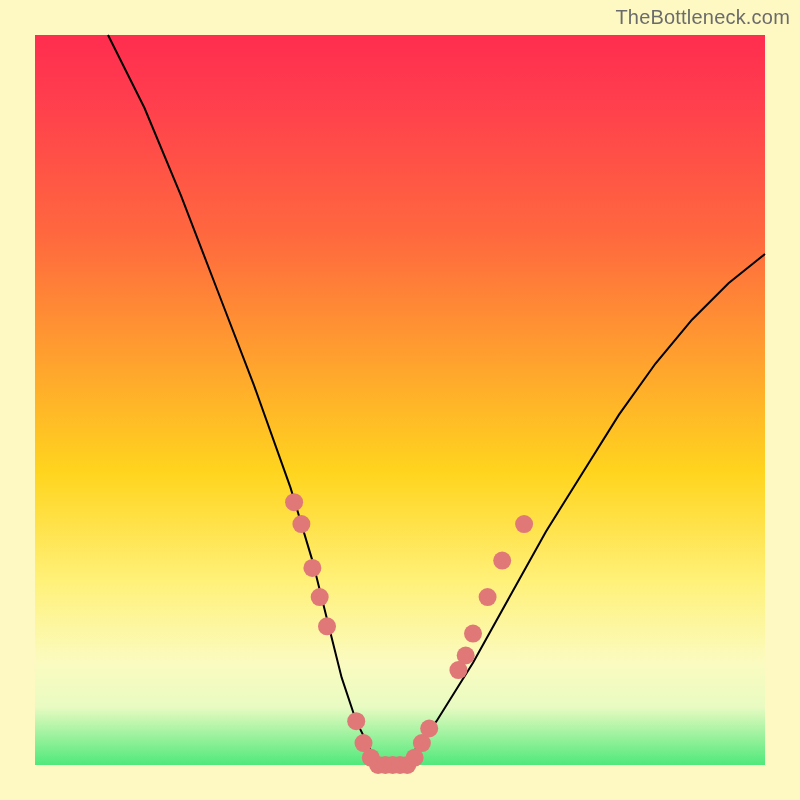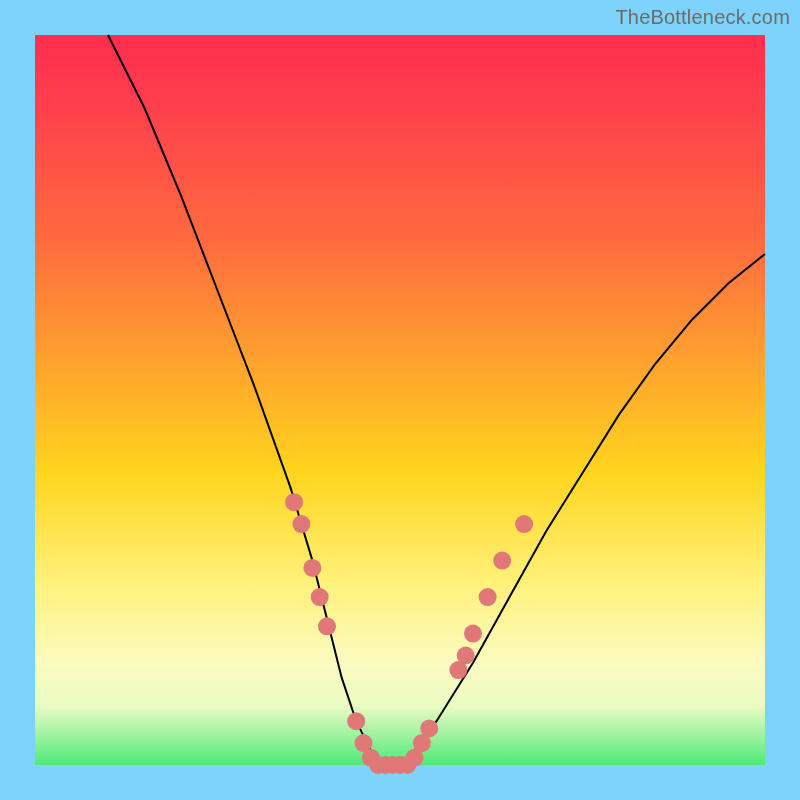--- a/index.html
+++ b/index.html
@@ -10,21 +10,21 @@
     overflow: hidden;
     background: #000;
     font-family: Arial, Helvetica, sans-serif;
   }
   .frame {
     position: absolute;
     left: 0;
     top: 0;
     width: 800px;
     height: 800px;
-    background: #7dd3fc;
+    background: #fef9c3;
   }
   .plot {
     position: absolute;
     left: 35px;
     top: 35px;
     width: 730px;
     height: 730px;
     
     background: linear-gradient(
       to bottom,

